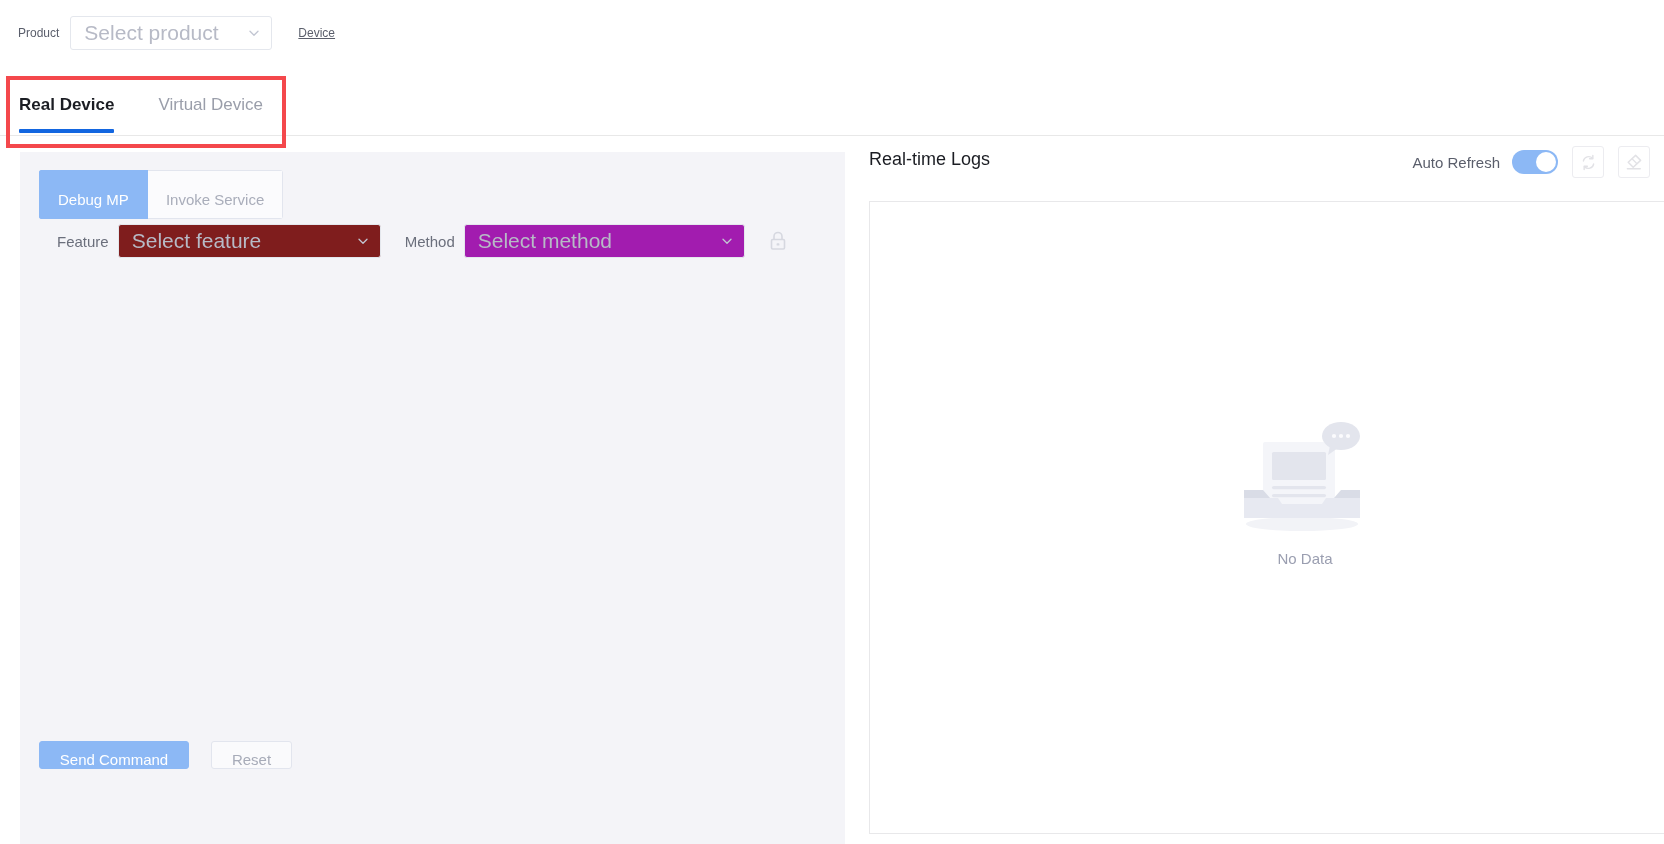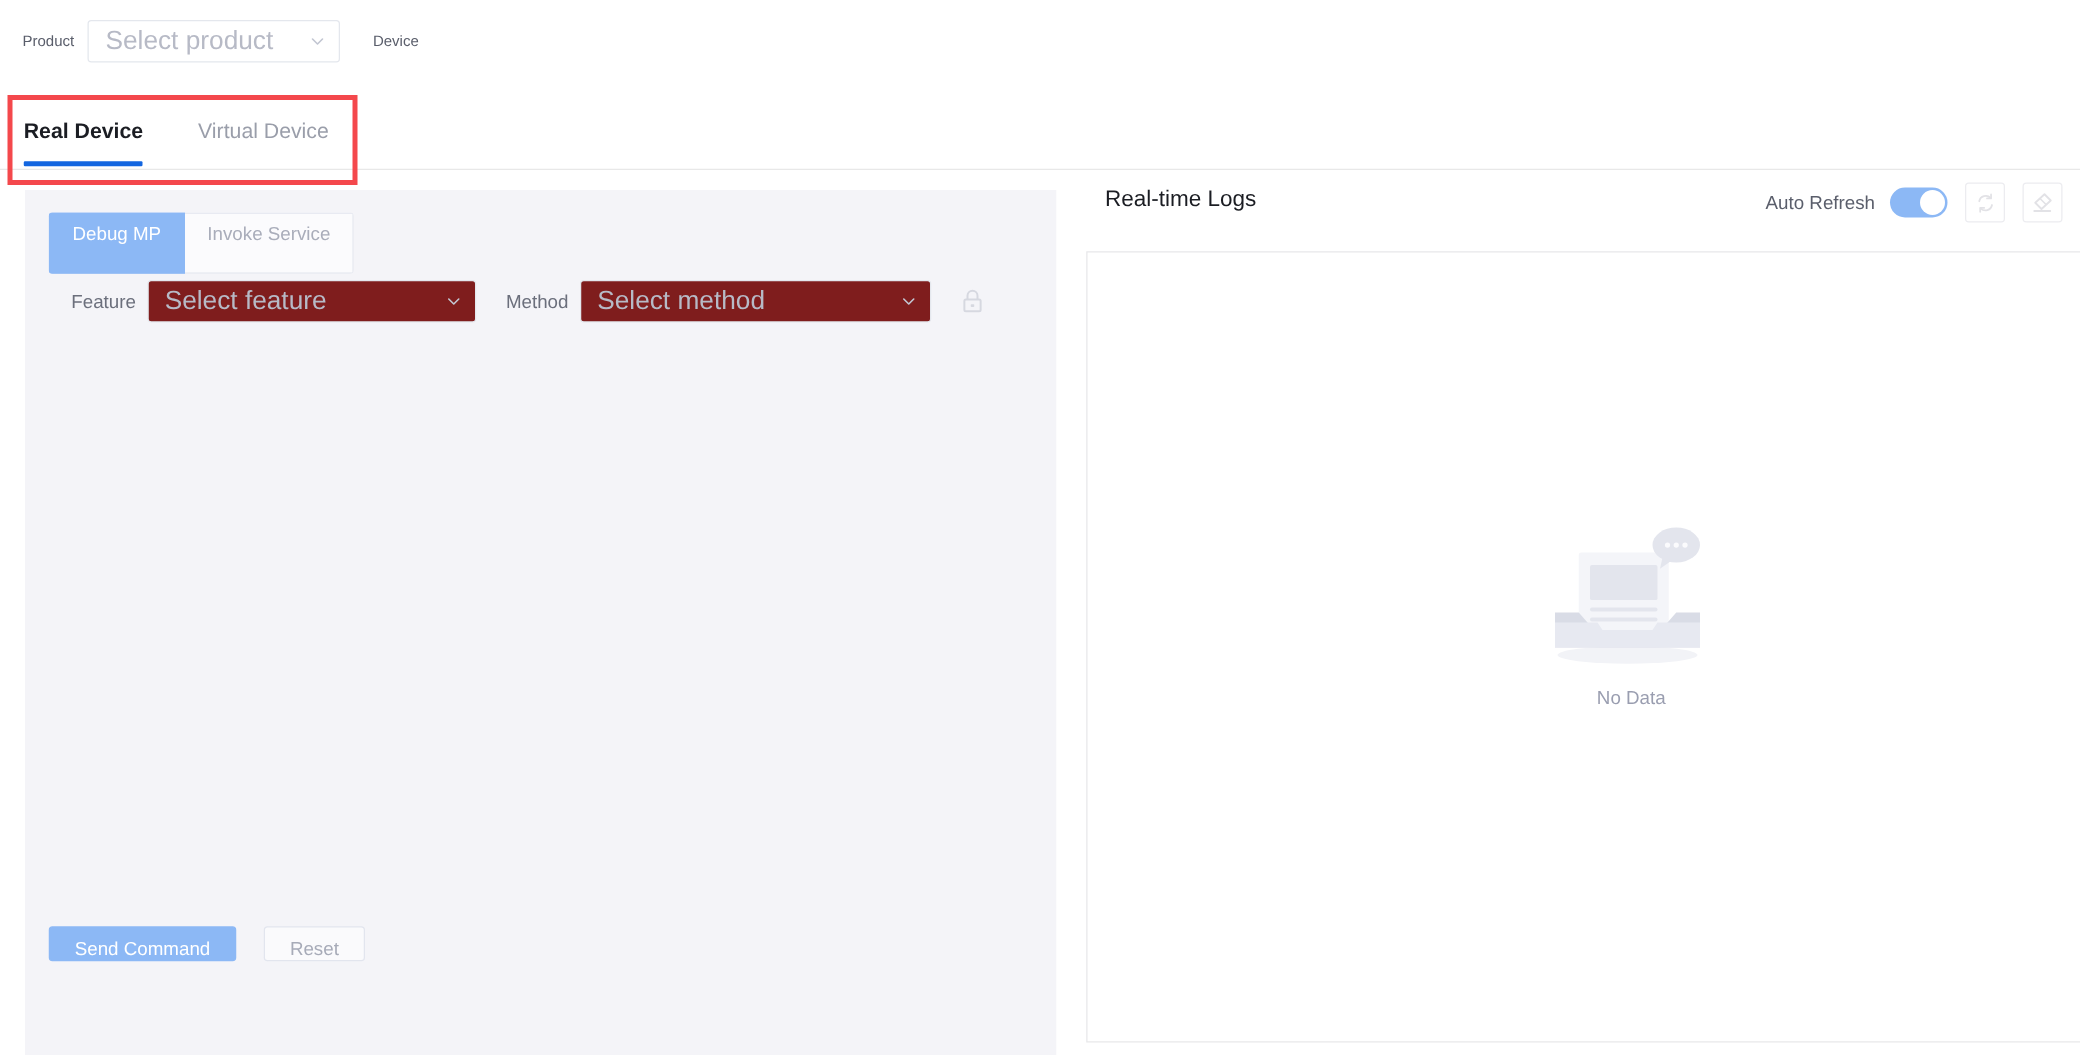--- a/index.html
+++ b/index.html
@@ -15,21 +15,21 @@
   
   .filter-bar {
     position: absolute; left: 0; top: 0; width: 1664px; height: 66px;
     display: flex; align-items: center;
   }
   .field-group { display: flex; align-items: center; }
   .field-label {
     font-size: 12px; color: #5a5e6b; padding: 0 11px 0 0; white-space: nowrap;
   }
   .product-label { margin-left: 18px; }
-  .device-label { margin-left: 26px; }
+  .device-label { margin-left: 26px; text-decoration: underline; }
   .select-box {
     position: relative; height: 34px; border: 1px solid #e4e7ed; border-radius: 3px;
     background: #fff; display: flex; align-items: center;
   }
   .select-box .ph {
     font-size: 21px; color: #b7bac6; padding-left: 13px; white-space: nowrap;
     line-height: 32px;
   }
   .chev {
     position: absolute; right: 11px; top: 50%; transform: translateY(-50%);
@@ -65,33 +65,33 @@
   
   .left-panel {
     position: absolute; left: 20px; top: 152px; width: 825px; height: 692px;
     background: #f4f4f8;
   }
   .seg-group {
     position: absolute; left: 19px; top: 18px; display: flex;
     border-radius: 3px; overflow: hidden;
   }
   .seg {
-    height: 49px; line-height: 34px; font-size: 15px; padding: 0 18px;
+    height: 49px; line-height: 34px; font-size: 15px; padding: 12px 18px;
     border: 1px solid #e2e5ee; cursor: pointer; white-space: nowrap;
     background: #fbfbfd; color: #a9adba;
   }
   .seg + .seg { border-left: none; }
   .seg.active { background: #8cb8f5; border-color: #8cb8f5; color: #ffffff; }
 
   .form-row {
     position: absolute; left: 37px; top: 72px; display: flex; align-items: center;
   }
   .form-row .field-label { color: #6b6f7c; font-size: 15px; padding-right: 9px; }
   #feature-select { width: 263px; background:#7f1d1d; }
-  #method-select { width: 281px; background:#7f1d1d; }
+  #method-select { width: 281px; background:#a21caf; }
   .method-label { margin-left: 24px; }
   .lock-btn {
     margin-left: 22px; width: 22px; height: 24px; display:flex;
     align-items:center; justify-content:center; cursor:pointer;
   }
   .lock-btn svg { display:block; }
 
   .action-row {
     position: absolute; left: 19px; bottom: 75px; display: flex; align-items: center;
   }
@@ -100,21 +100,21 @@
     padding: 0 18px; cursor: pointer; white-space: nowrap; text-align:center;
   }
   .btn-primary { background: #8cb8f5; color: #fff; border: 1px solid #8cb8f5; min-width: 150px; }
   .btn-default { background: #fafafc; color: #a7abb8; border: 1px solid #e2e5ee; min-width: 81px; margin-left: 22px; }
 
   
   .logs-header {
     position: absolute; left: 869px; top: 146px; width: 781px; height: 44px;
   }
   .logs-title {
-    position: absolute; left: 15px; top: 3px; font-size: 18px; color: #1b1d23;
+    position: absolute; left: 0; top: 3px; font-size: 18px; color: #1b1d23;
     white-space: nowrap;
   }
   .logs-tools {
     position: absolute; right: 0; top: 0; display: flex; align-items: center;
   }
   .auto-refresh-label { font-size: 15px; color: #5a5e6b; margin-right: 12px; white-space: nowrap; }
   .switch {
     width: 46px; height: 24px; border-radius: 12px; background: #8cb8f5;
     position: relative; cursor: pointer;
   }

